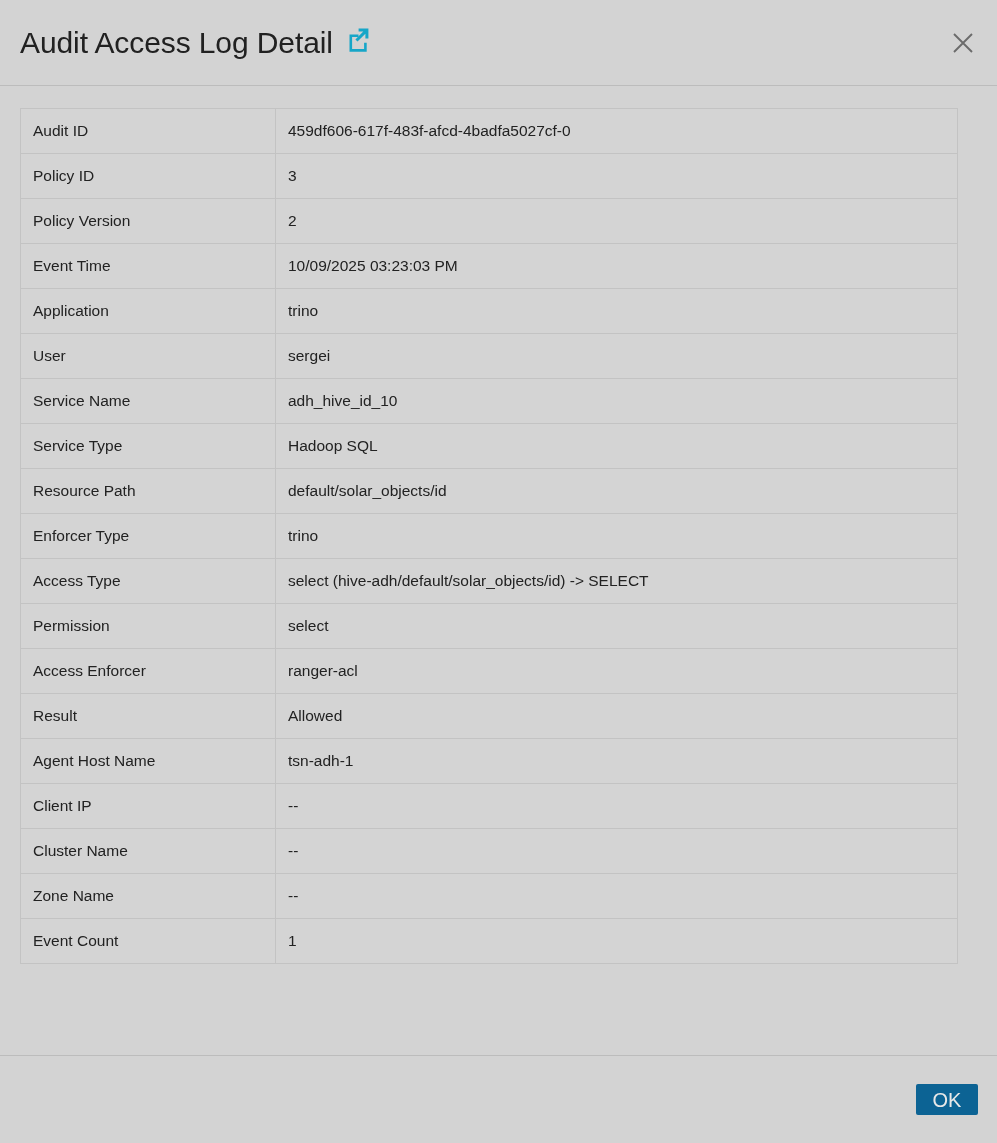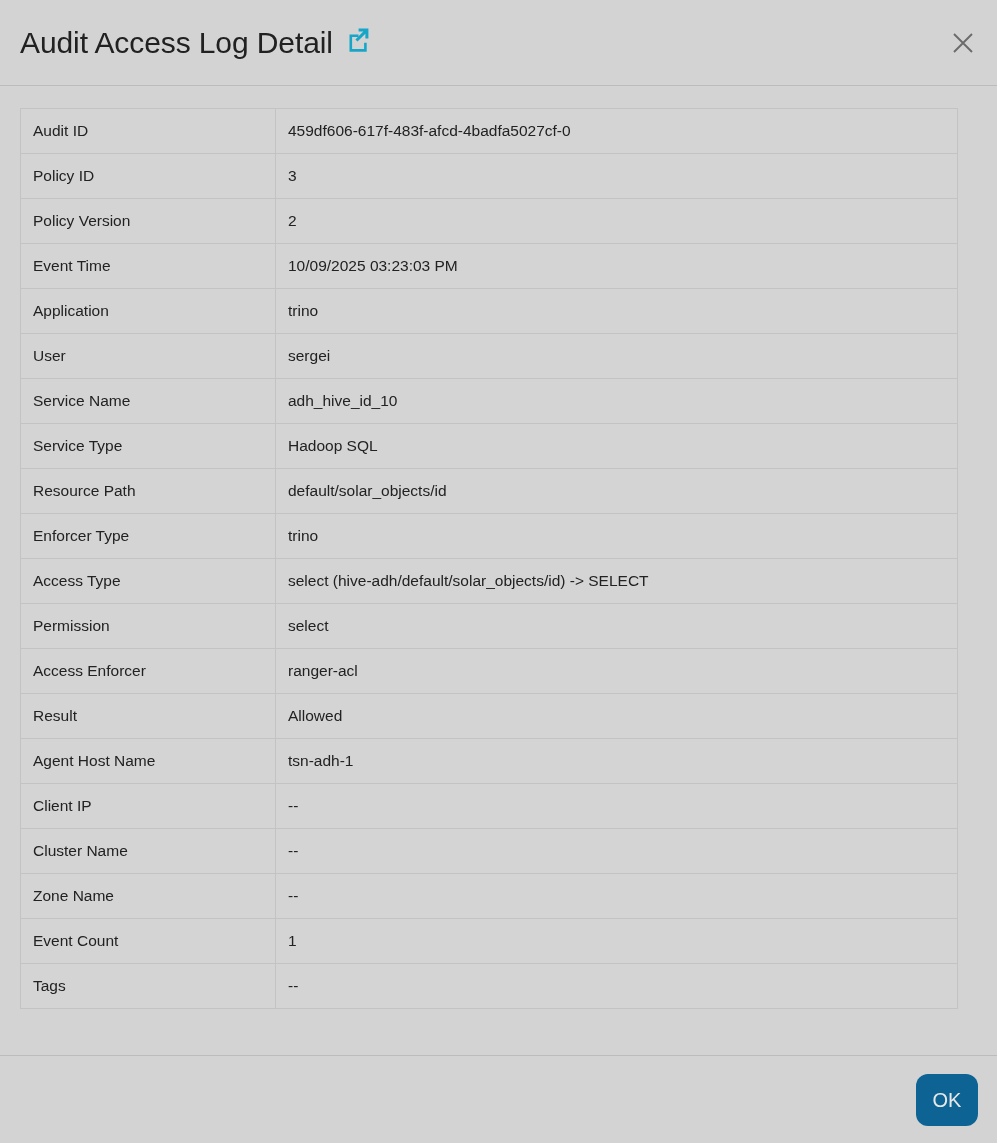--- a/index.html
+++ b/index.html
@@ -115,23 +115,23 @@
     border-top: 1px solid #bcbcbc;
     display: flex;
     align-items: center;
     justify-content: flex-end;
     padding-right: 19px;
   }
   .ok-button {
     background: #0c6394;
     color: #e8e8e8;
     border: none;
-    border-radius: 12px;
+    border-radius: 2px;
     width: 62px;
-    height: 52px;
+    height: 31px;
     font-size: 20px;
     font-family: "Liberation Sans", sans-serif;
     cursor: pointer;
     line-height: 1;
     padding: 0;
   }
 </style>
 </head>
 <body>
 
@@ -227,24 +227,20 @@
             <td class="value-cell">--</td>
           </tr>
           <tr>
             <td class="label-cell">Zone Name</td>
             <td class="value-cell">--</td>
           </tr>
           <tr>
             <td class="label-cell">Event Count</td>
             <td class="value-cell">1</td>
           </tr>
-          <tr>
-            <td class="label-cell">Tags</td>
-            <td class="value-cell">--</td>
-          </tr>
         </tbody>
     </table>
   </div>
 
   <div class="modal-footer">
     <button class="ok-button">OK</button>
   </div>
 
 </div>
 

